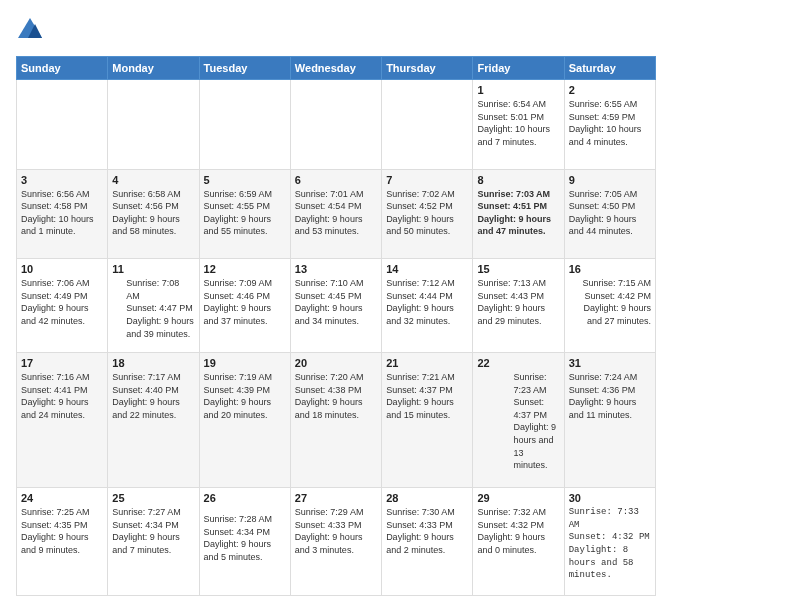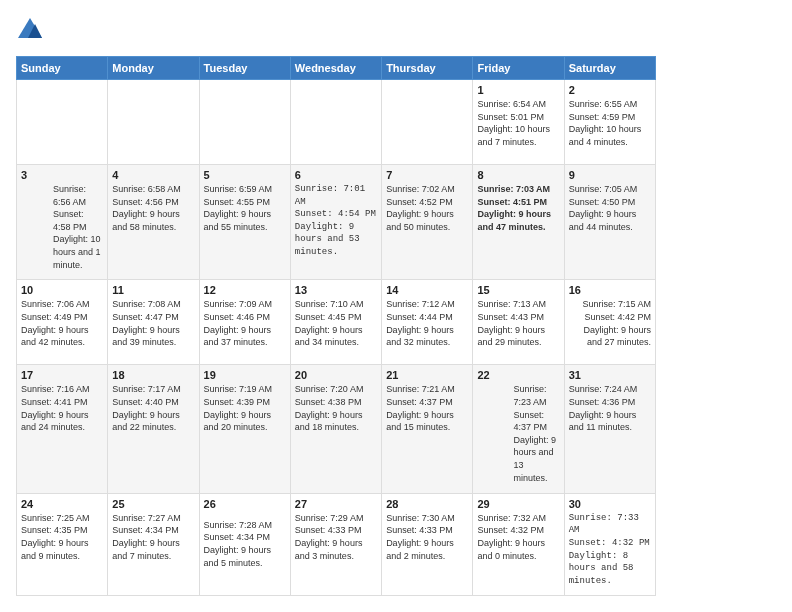--- a/index.html
+++ b/index.html
@@ -153,39 +153,39 @@
           <td>
             <span class="day-num">2</span>
             <div class="day-info" style="white-space: pre-line;">Sunrise: 6:55 AM
 Sunset: 4:59 PM
 Daylight: 10 hours and 4 minutes.</div>
           </td>
         </tr>
         <tr>
           <td>
             <span class="day-num">3</span>
-            <div class="day-info" style="white-space: pre-line; margin-left: 32px;">Sunrise: 6:56 AM
+            <div class="day-info" style="white-space: pre-line;">Sunrise: 6:56 AM
 Sunset: 4:58 PM
 Daylight: 10 hours and 1 minute.</div>
           </td>
           <td>
             <span class="day-num">4</span>
             <div class="day-info" style="white-space: pre-line;">Sunrise: 6:58 AM
 Sunset: 4:56 PM
 Daylight: 9 hours and 58 minutes.</div>
           </td>
           <td>
             <span class="day-num">5</span>
             <div class="day-info" style="white-space: pre-line;">Sunrise: 6:59 AM
 Sunset: 4:55 PM
 Daylight: 9 hours and 55 minutes.</div>
           </td>
           <td>
             <span class="day-num">6</span>
-            <div class="day-info" style="white-space: pre-line; font-family: Liberation Mono, monospace;">Sunrise: 7:01 AM
+            <div class="day-info" style="white-space: pre-line;">Sunrise: 7:01 AM
 Sunset: 4:54 PM
 Daylight: 9 hours and 53 minutes.</div>
           </td>
           <td>
             <span class="day-num">7</span>
             <div class="day-info" style="white-space: pre-line;">Sunrise: 7:02 AM
 Sunset: 4:52 PM
 Daylight: 9 hours and 50 minutes.</div>
           </td>
           <td>
@@ -203,21 +203,21 @@
         </tr>
         <tr>
           <td>
             <span class="day-num">10</span>
             <div class="day-info" style="white-space: pre-line;">Sunrise: 7:06 AM
 Sunset: 4:49 PM
 Daylight: 9 hours and 42 minutes.</div>
           </td>
           <td>
             <span class="day-num">11</span>
-            <div class="day-info" style="white-space: pre-line;">Sunrise: 7:08 AM
+            <div class="day-info" style="white-space: pre-line; margin-left: 14px;">Sunrise: 7:08 AM
 Sunset: 4:47 PM
 Daylight: 9 hours and 39 minutes.</div>
           </td>
           <td>
             <span class="day-num">12</span>
             <div class="day-info" style="white-space: pre-line;">Sunrise: 7:09 AM
 Sunset: 4:46 PM
 Daylight: 9 hours and 37 minutes.</div>
           </td>
           <td>

